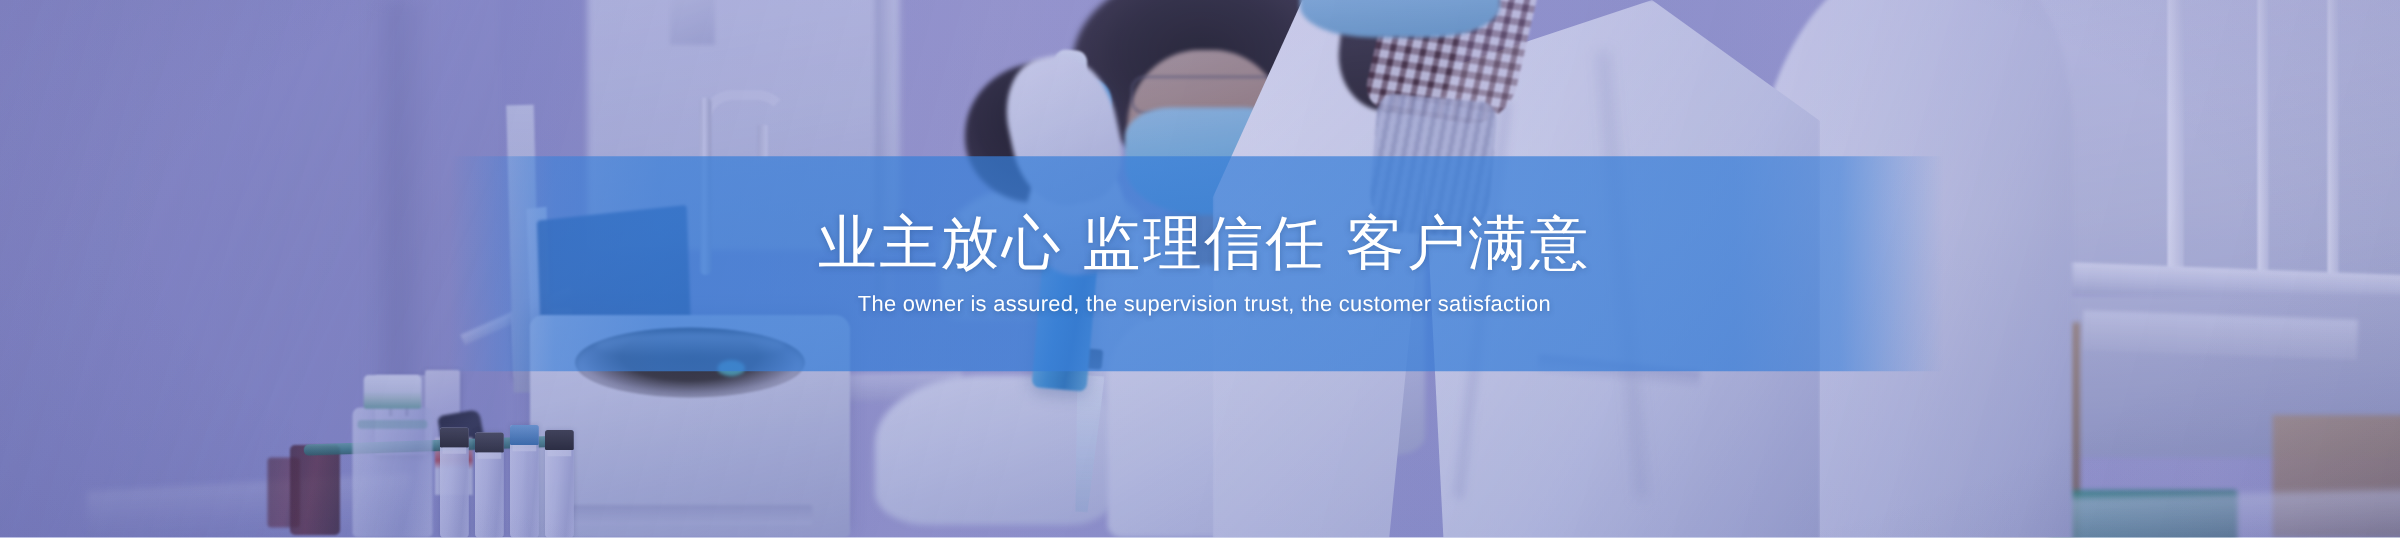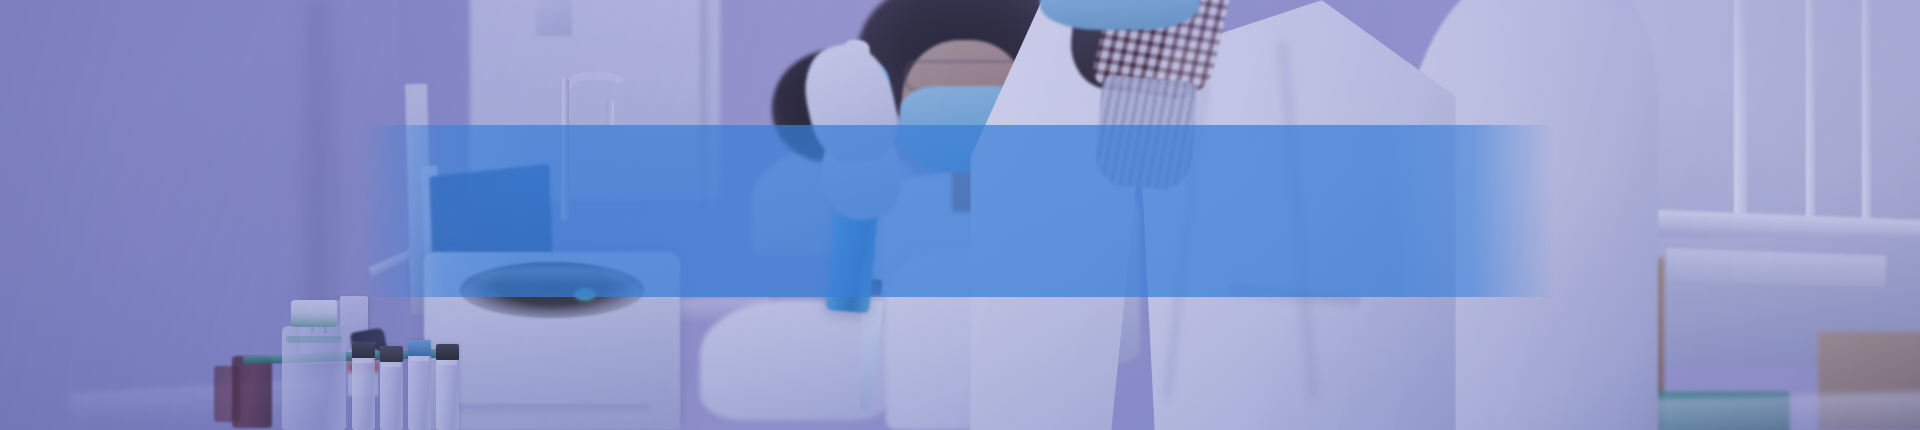--- a/index.html
+++ b/index.html
@@ -923,16 +923,18 @@
       <div class="fg-mask"></div>
     </div>
 
     <div class="duotone"></div>
     <div class="duotone2"></div>
     <div class="vignette"></div>
   </div>
 
   <div class="banner">
     <div class="banner-inner">
+      <h1 class="headline">业主放心 监理信任  客户满意</h1>
+      <p class="subline">The owner is assured, the supervision trust, the customer satisfaction</p>
     </div>
   </div>
 
 </div>
 
 </body></html>

